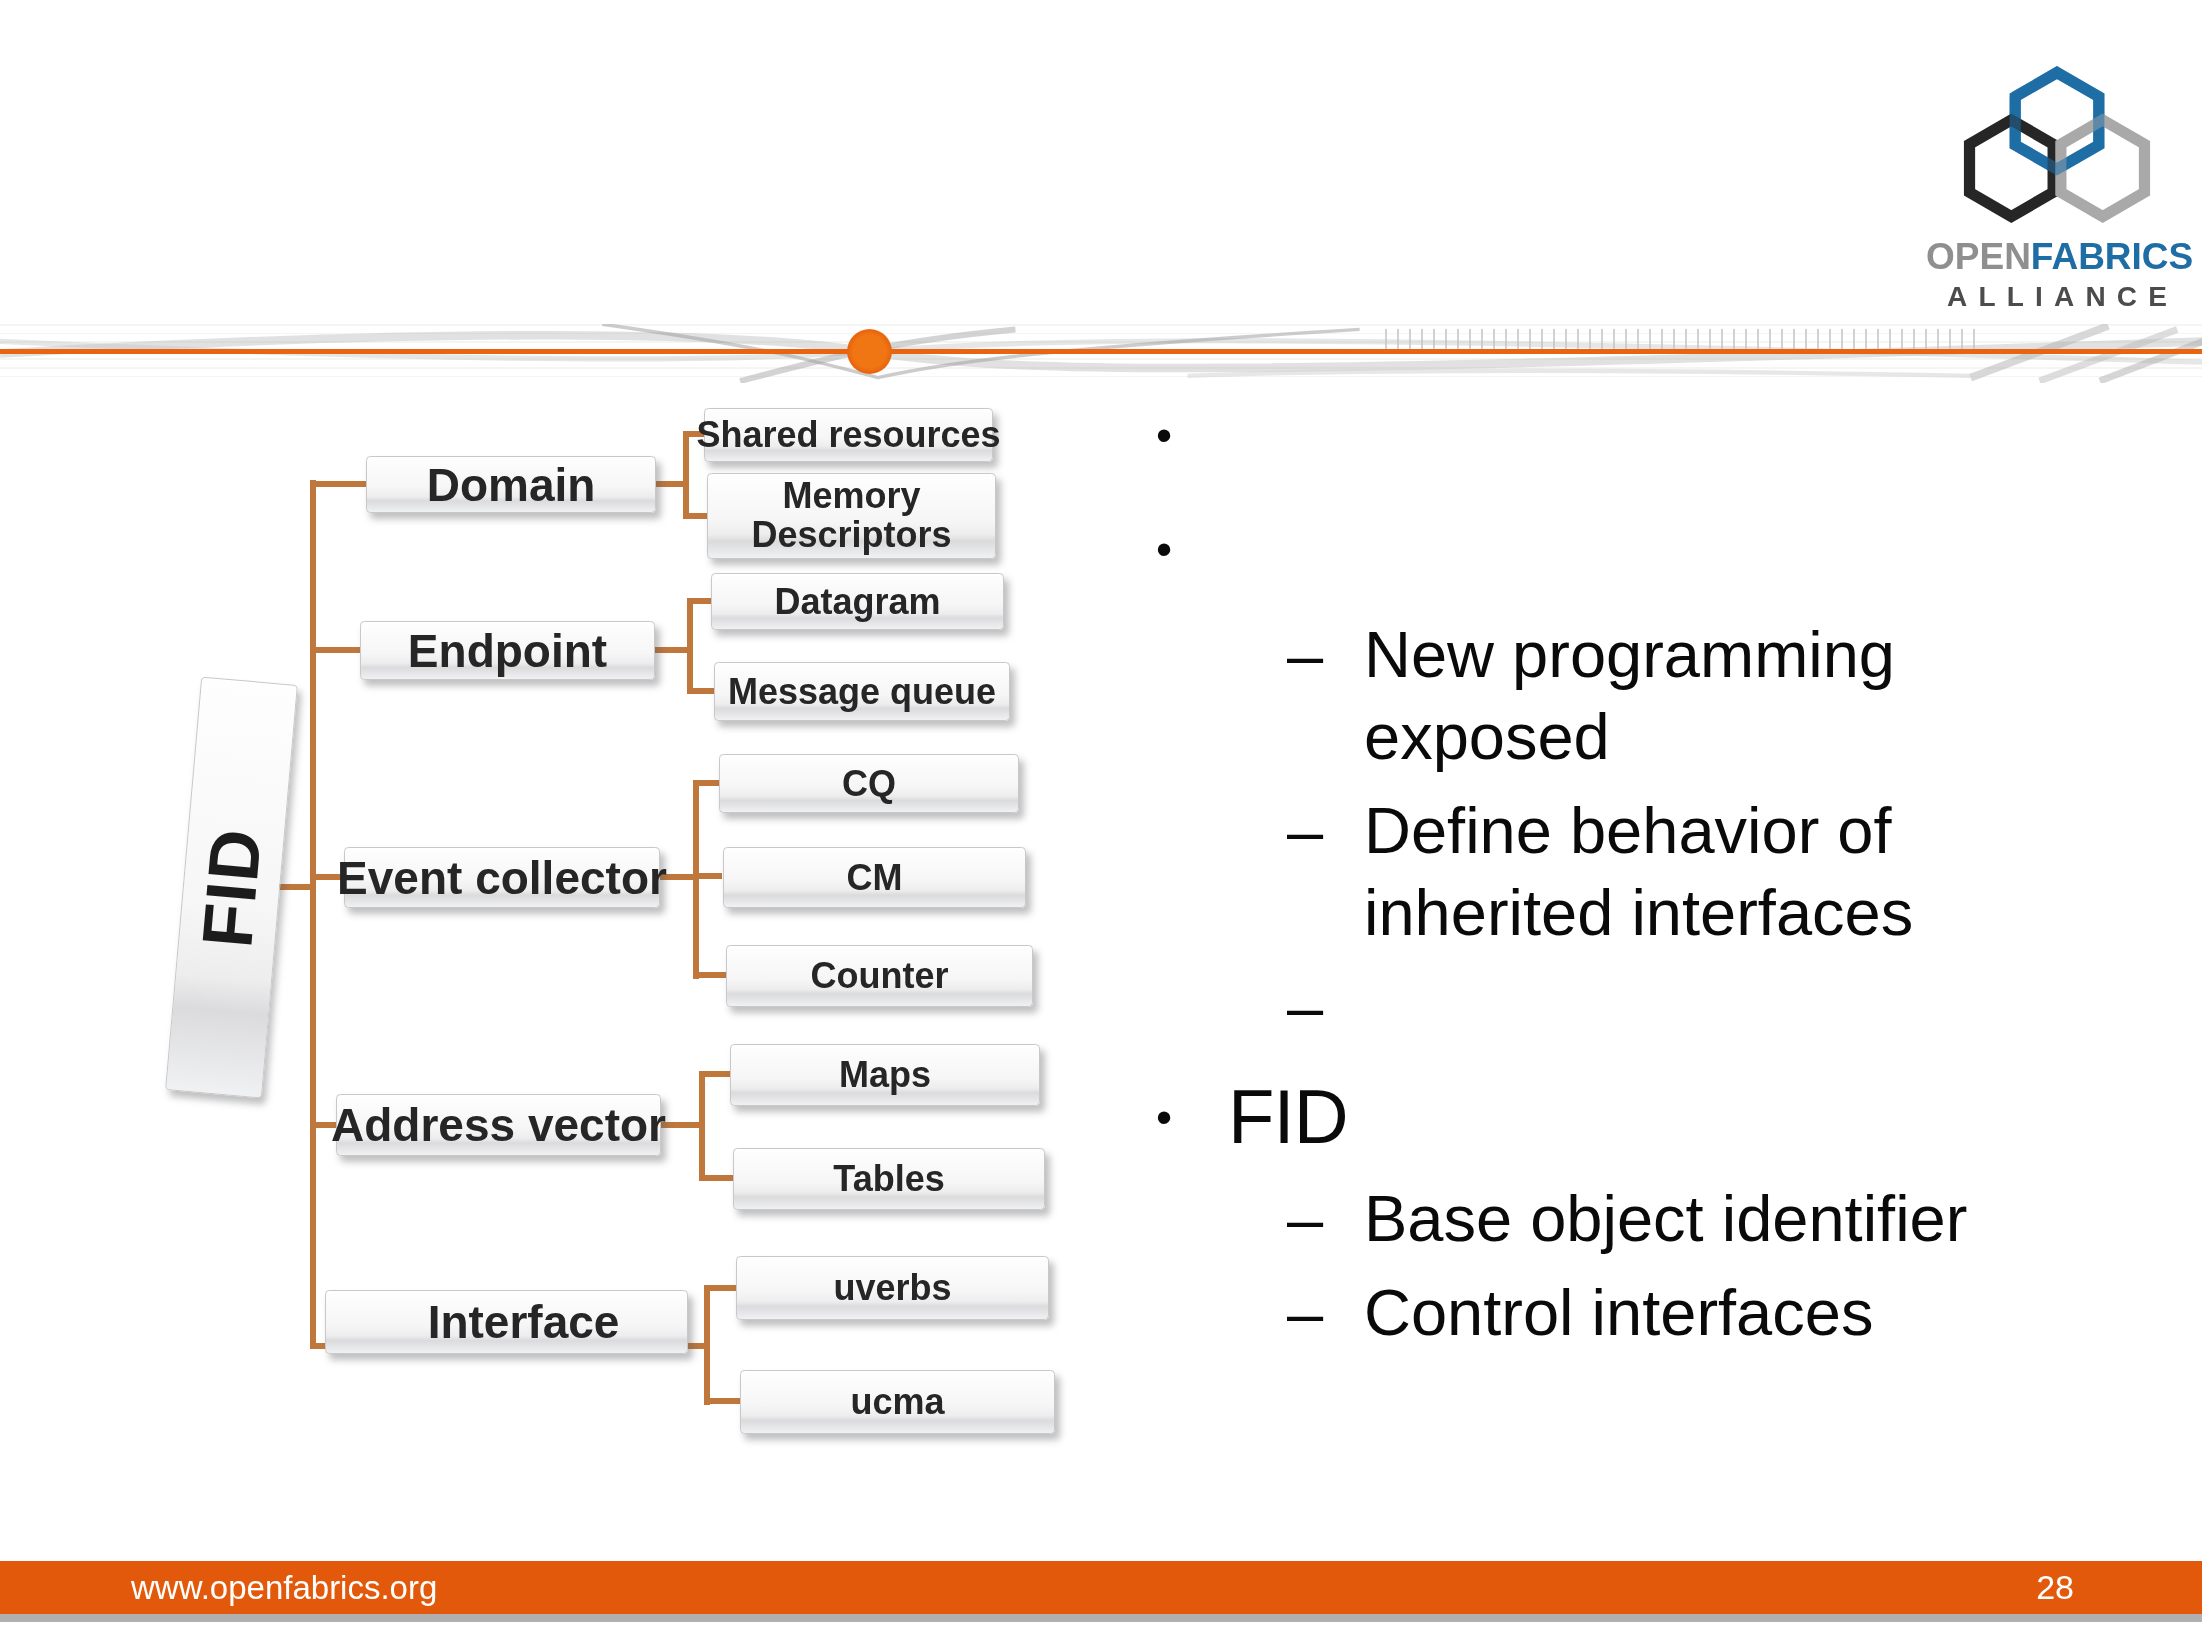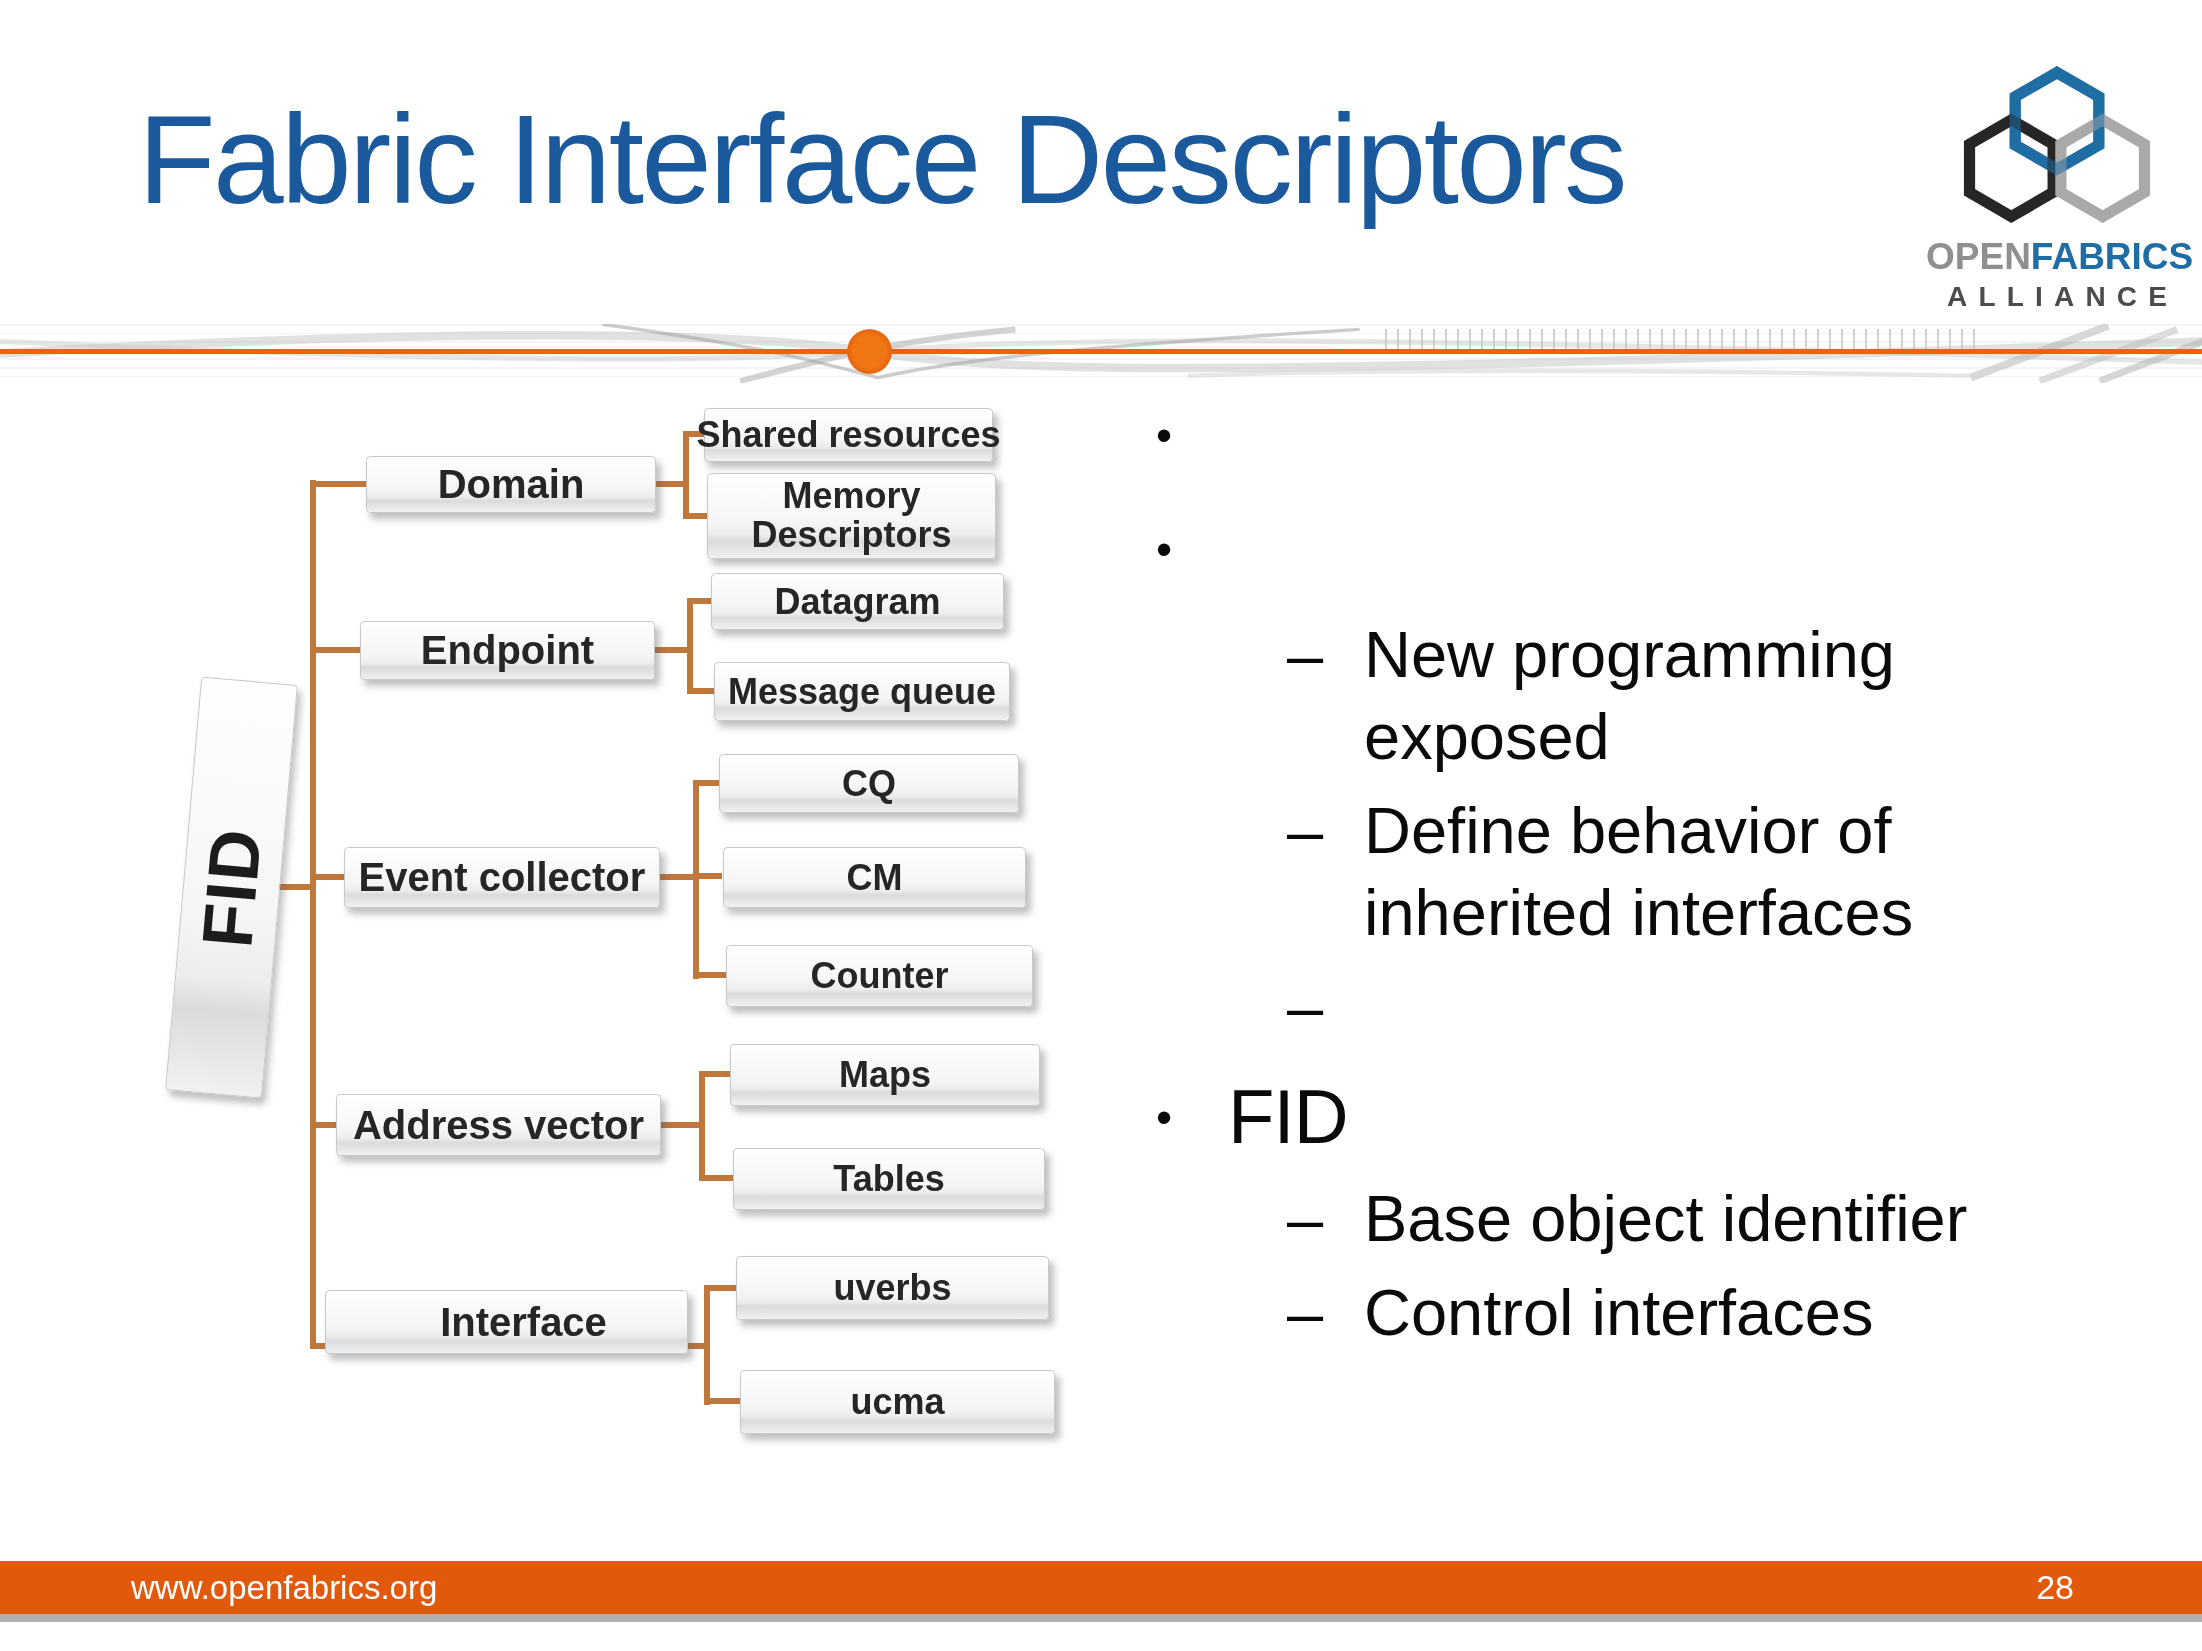--- a/index.html
+++ b/index.html
@@ -29,21 +29,21 @@
   .accent-dot{position:absolute;left:847px;top:5.2px;width:45px;height:45px;border-radius:50%;
         background:radial-gradient(circle,#f07513 52%,#e8640e 68%,rgba(232,100,14,.35) 78%,rgba(232,100,14,0) 86%);}
 
   
   .line{position:absolute;background:#c0773c;}
   .box{position:absolute;display:flex;align-items:center;justify-content:center;
        background:linear-gradient(180deg,#fefefe 0%,#f6f6f7 55%,#ededee 72%,#dbdbdd 80%,#f0f1f2 100%);
        border:1.7px solid #c8c8ca;border-radius:4.3px;
        box-shadow:4.3px 6px 7.7px rgba(90,90,90,.38), inset 0 1.7px 0 #ffffff;
        color:#262626;font-weight:bold;text-align:center;}
-  .pbox{font-size:40px;white-space:nowrap;align-items:center;}
+  .pbox{font-size:46px;white-space:nowrap;align-items:center;}
   .cbox{font-size:36px;white-space:nowrap;}
   .cbox.wrap{white-space:normal;line-height:1.08;}
   .fidbox{transform:rotate(5deg);}
   .fidbox .fid-label{transform:rotate(-90deg);font-size:71px;font-weight:bold;letter-spacing:1.7px;color:#1c1c1c;}
 
   
   .bullets{position:absolute;left:1118px;top:389px;width:1024px;color:#0a0a0a;}
   .bullet{display:flex;align-items:flex-start;}
   .bullet .txt{display:block;}
   .l1 .mark{flex:0 0 110px;font-size:46px;line-height:92px;padding-left:38px;box-sizing:border-box;}
@@ -58,21 +58,20 @@
   .footer-url{position:absolute;left:131px;top:1561px;height:53px;line-height:53px;
               font-size:33px;color:#ffffff;}
   .footer-page{position:absolute;right:129px;top:1561px;height:53px;line-height:53px;
               font-size:34px;color:#ffffff;}
 </style>
 </head>
 <body>
 
 <div class="slide">
 
-  <div class="title">Fabric Interface Descriptors</div>
 
   <div class="logo">
     <svg width="262" height="181" viewBox="0 0 304 210">
       <polygon points="152,32 200.5,60 200.5,116 152,144 103.5,116 103.5,60" fill="none" stroke="#1f6da5" stroke-width="13"></polygon>
       <polygon points="99,87 147.5,115 147.5,171 99,199 50.5,171 50.5,115" fill="none" stroke="#262626" stroke-width="13"></polygon>
       <polygon points="205,87 253.5,115 253.5,171 205,199 156.5,171 156.5,115" fill="none" stroke="#a9a9a9" stroke-width="13"></polygon>
       <polyline points="103.5,60 152,32 200.5,60 200.5,116 152,144 103.5,116 103.5,60" fill="none" stroke="#1f6da5" stroke-width="13" opacity="0.55"></polyline>
     </svg>
     <div class="logo-line1"><span class="gray">OPEN</span><span class="blue">FABRICS</span></div>
     <div class="logo-line2">ALLIANCE</div>

